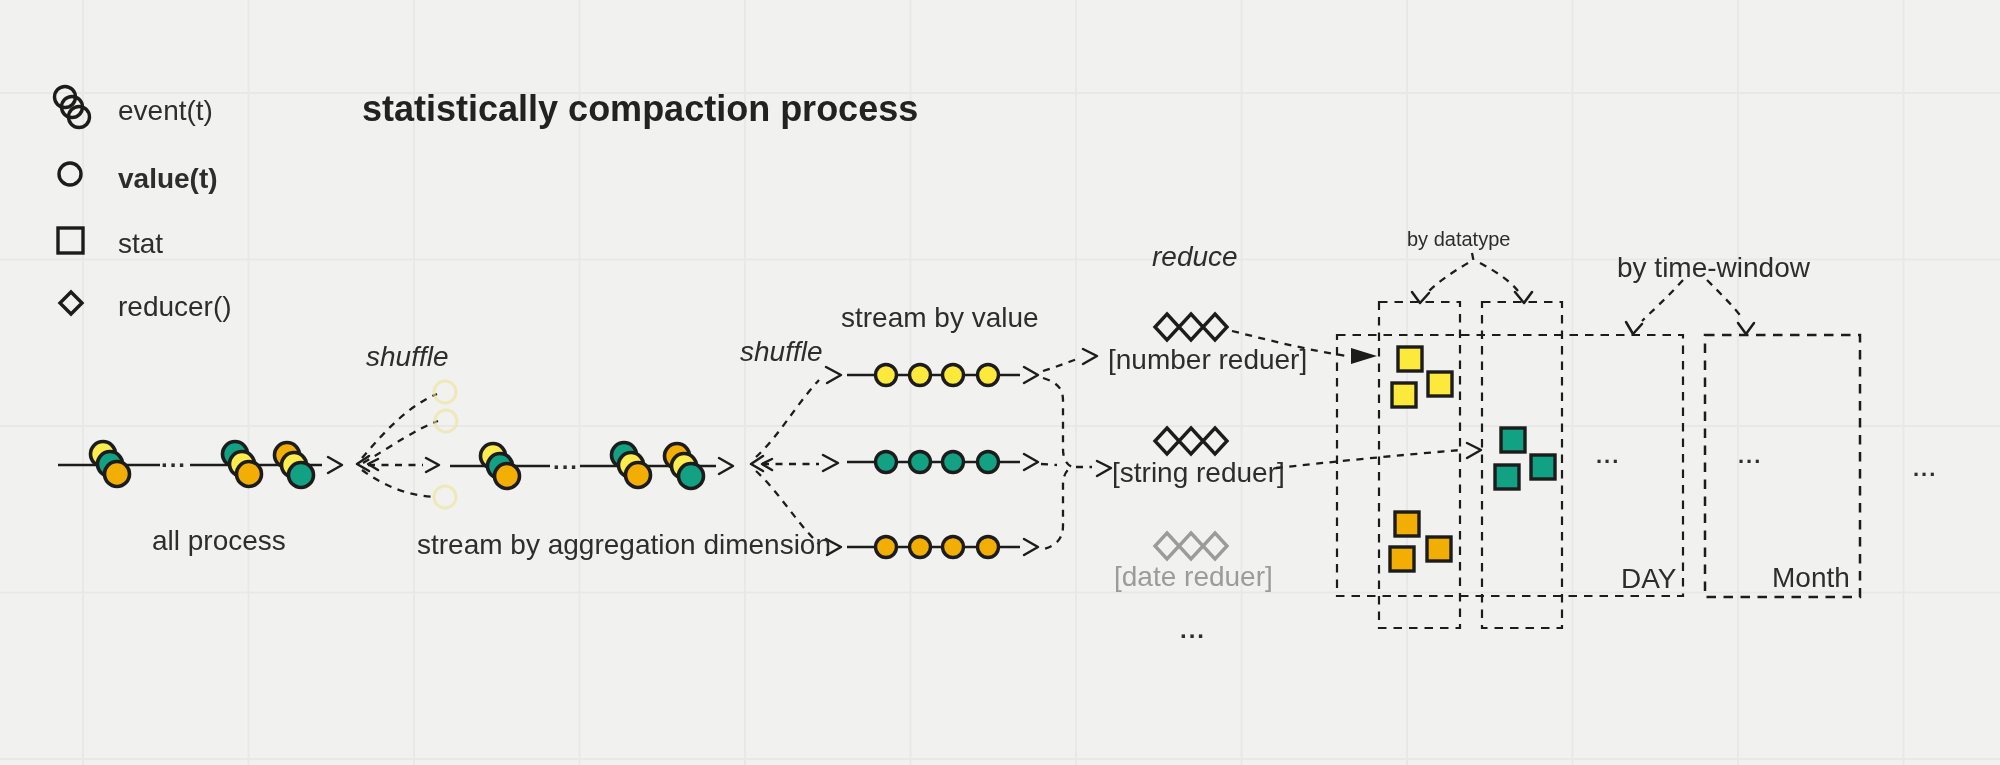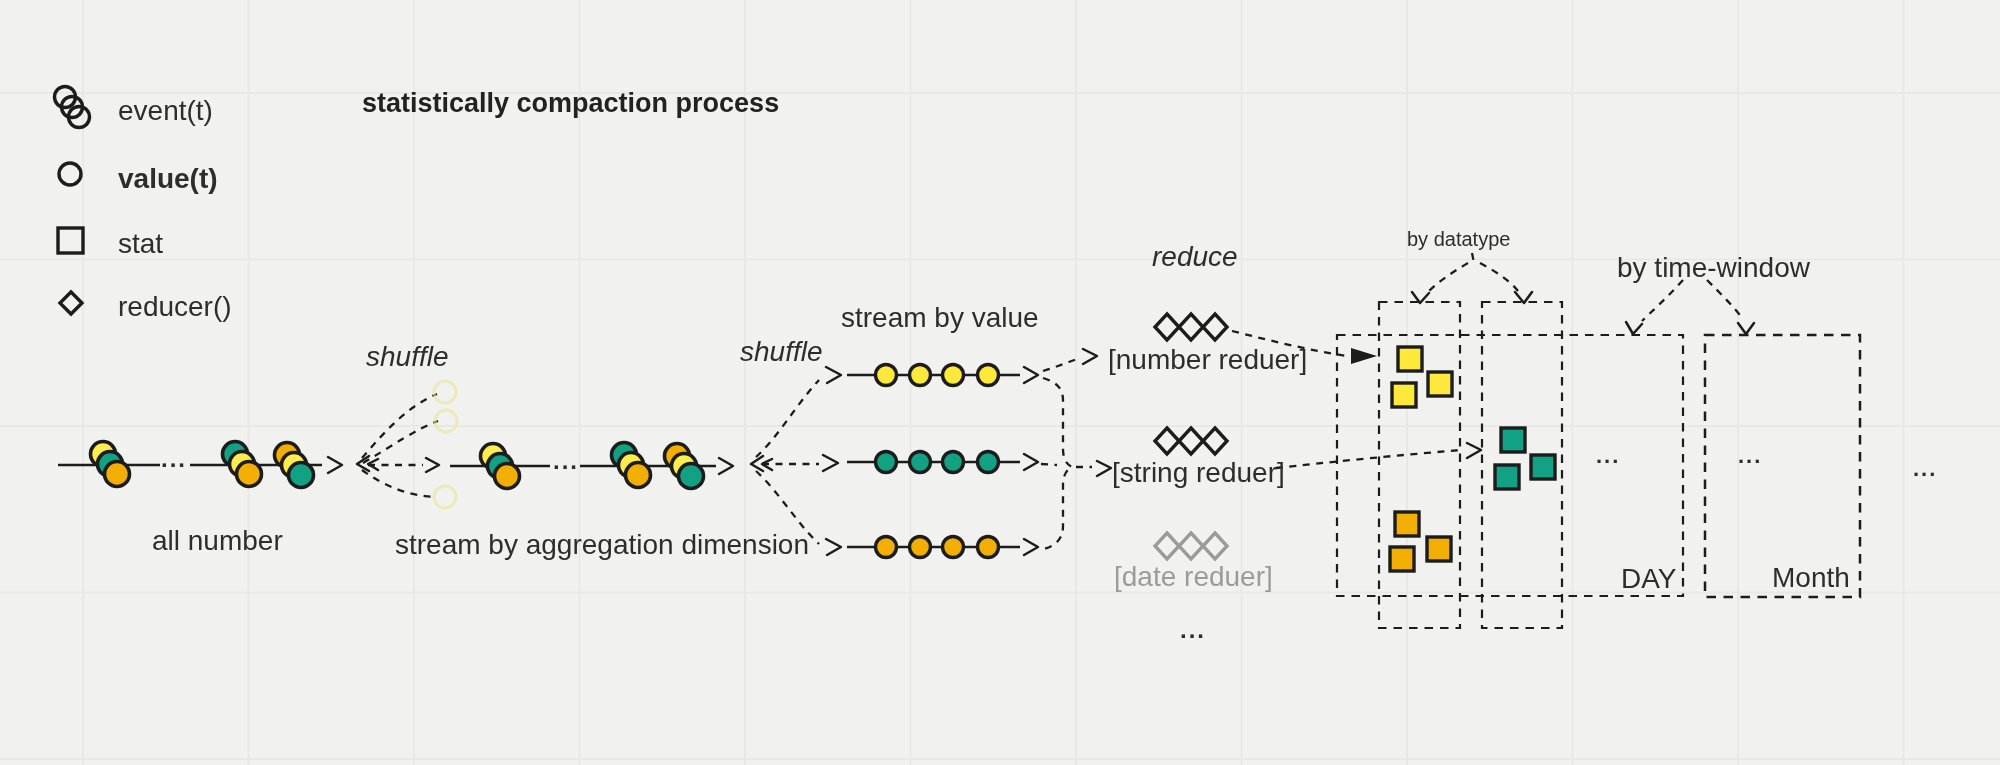--- a/index.html
+++ b/index.html
@@ -8,21 +8,21 @@
     position:relative;width:2000px;height:765px;
     background-color:#f1f1ef;
     background-image:
       linear-gradient(to right,#e8e8e6 1.5px,transparent 1.5px),
       linear-gradient(to bottom,#e8e8e6 1.5px,transparent 1.5px);
     background-size:165.5px 166.5px;
     background-position:82px 92px;
   }
   svg{position:absolute;left:0;top:0;}
   .label{position:absolute;color:#2d2d2d;font-size:28px;line-height:1.1;white-space:nowrap;}
-  .title{font-size:27px;font-weight:700;color:#222;}
+  .title{font-size:36px;font-weight:700;color:#222;}
   .it{font-style:italic;}
   .muted{color:#9b9b9b;}
   .dots{font-size:24px;font-weight:700;letter-spacing:2px;}
   .dots2{font-size:22px;font-weight:700;letter-spacing:2px;}
   .solid{stroke:#1c1c1c;stroke-width:2.5;fill:none;}
   .head{stroke:#1c1c1c;stroke-width:2.5;fill:none;stroke-linecap:round;stroke-linejoin:round;}
   .dash{stroke:#1c1c1c;stroke-width:2.3;fill:none;stroke-dasharray:7 6.5;stroke-linecap:butt;}
   .dashrect{stroke:#1c1c1c;stroke-width:2.2;fill:none;stroke-dasharray:8.5 7;}
   .dashrect2{stroke:#1c1c1c;stroke-width:2.5;fill:none;stroke-dasharray:9.5 7.5;}
   .ic{stroke:#1c1c1c;stroke-width:3.4;fill:none;}
@@ -183,22 +183,22 @@
   <div class="label title" style="left:362px;top:89px;">statistically compaction process</div>
 
   <div class="label" style="left:118px;top:96px;">event(t)</div>
   <div class="label" style="left:118px;top:164px;font-weight:bold;">value(t)</div>
   <div class="label" style="left:118px;top:229px;">stat</div>
   <div class="label" style="left:118px;top:292px;">reducer()</div>
 
   <div class="label it" style="left:366px;top:342px;">shuffle</div>
   <div class="label it" style="left:740px;top:337px;">shuffle</div>
 
-  <div class="label" style="left:152px;top:526px;">all number</div>
-  <div class="label" style="left:395px;top:530px;">stream by aggregation dimension</div>
+  <div class="label" style="left:152px;top:526px;">all process</div>
+  <div class="label" style="left:417px;top:530px;">stream by aggregation dimension</div>
   <div class="label" style="left:841px;top:303px;">stream by value</div>
 
   <div class="label it" style="left:1152px;top:242px;">reduce</div>
   <div class="label" style="left:1100px;top:345px;margin-left:8px;">[number reduer]</div>
   <div class="label" style="left:1112px;top:458px;">[string reduer]</div>
   <div class="label muted" style="left:1114px;top:562px;">[date reduer]</div>
   <div class="label dots" style="left:1180px;top:617px;">...</div>
 
   <div class="label" style="left:1407px;top:228px;font-size:20px;">by datatype</div>
   <div class="label" style="left:1617px;top:253px;font-size:28px;">by time-window</div>

